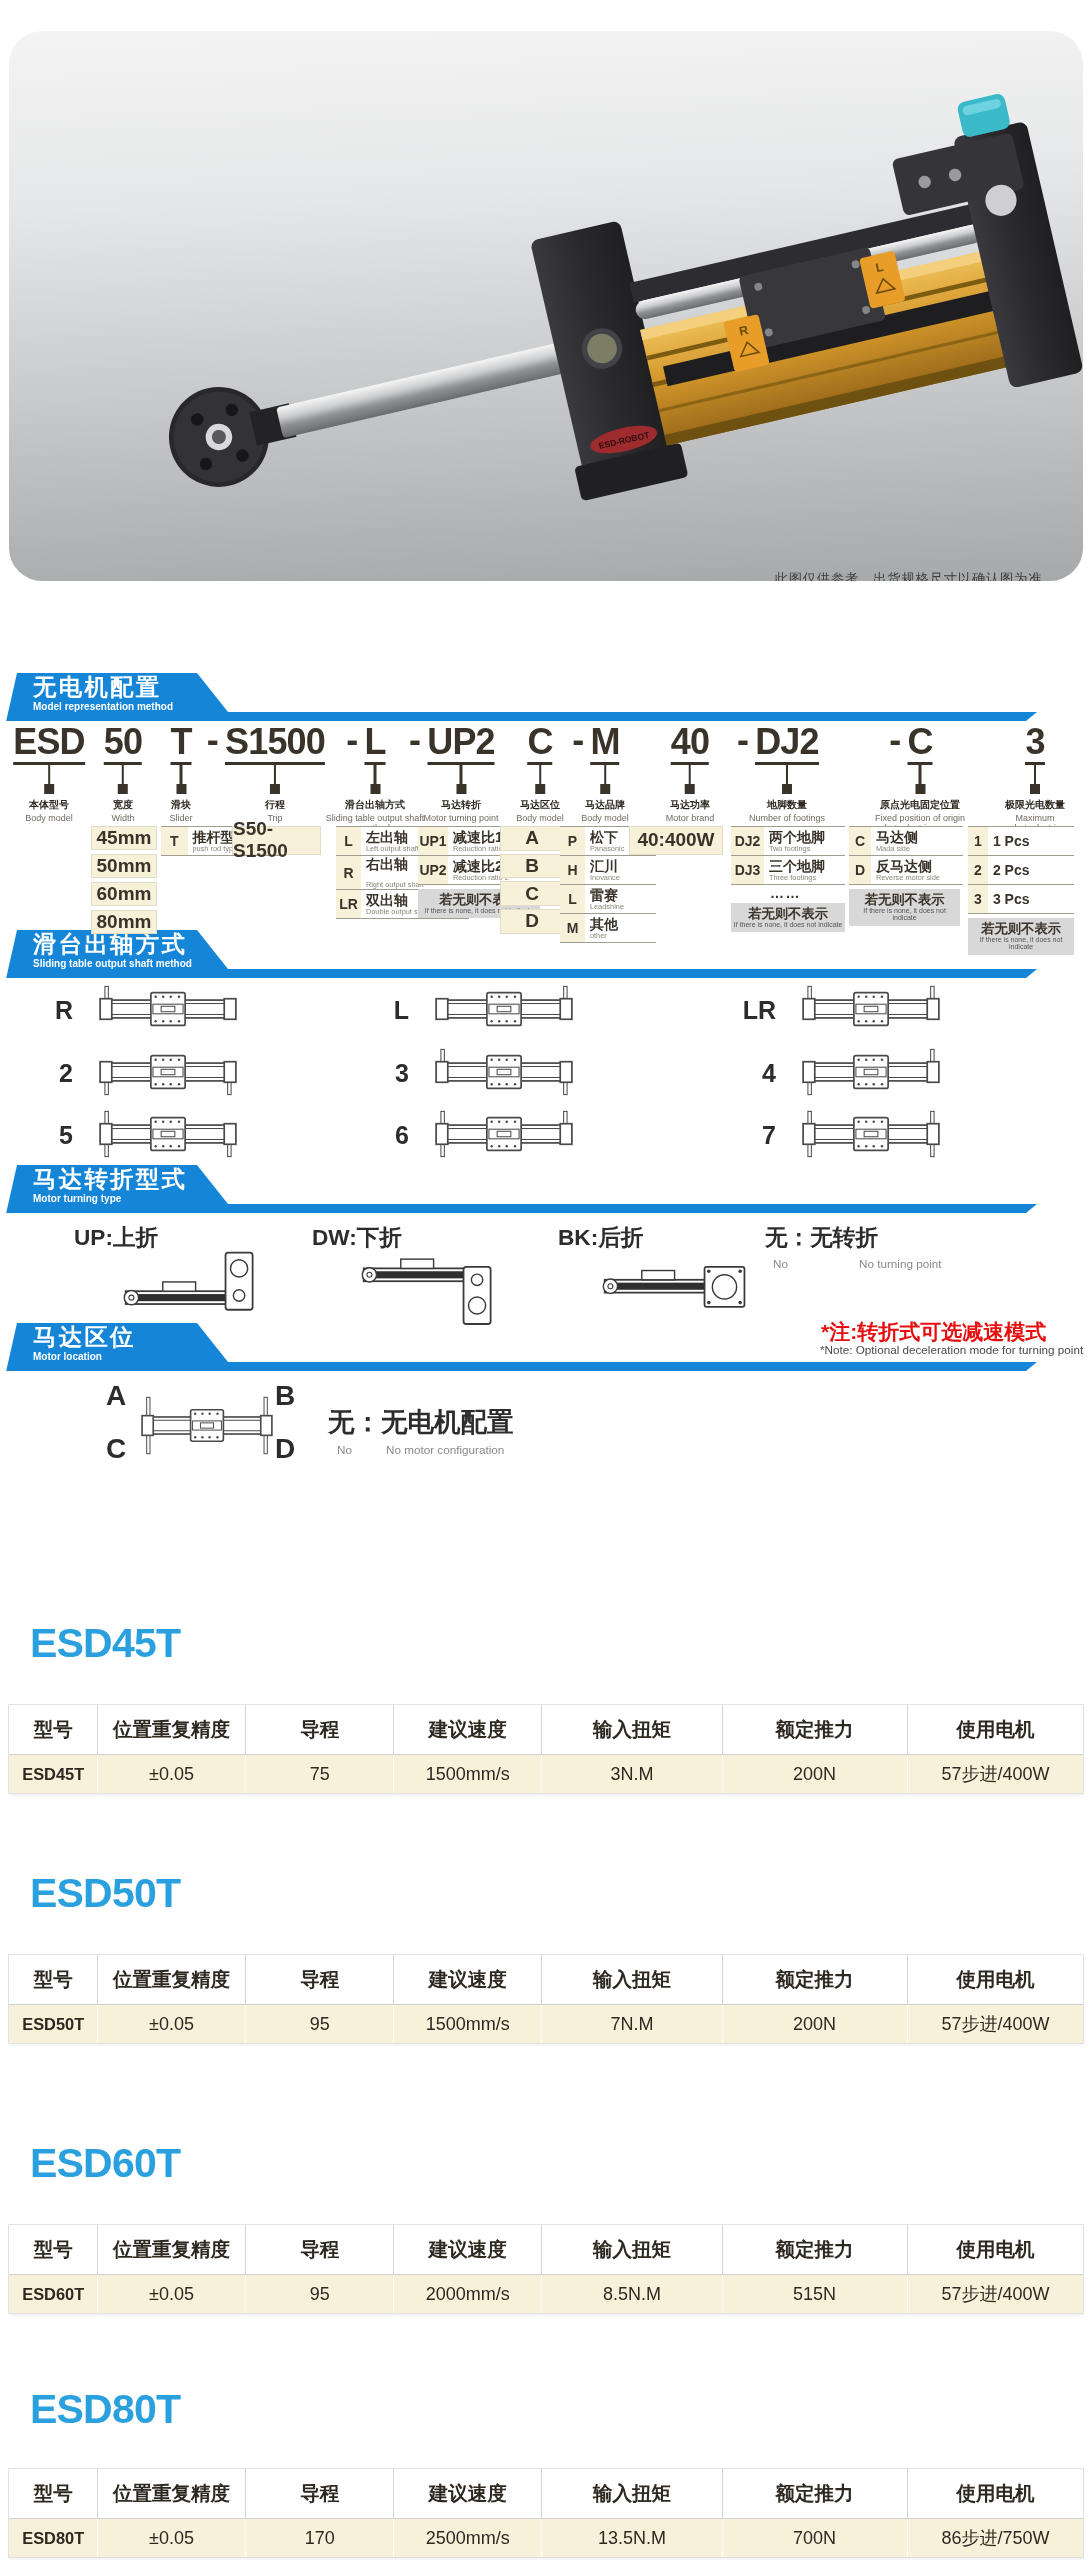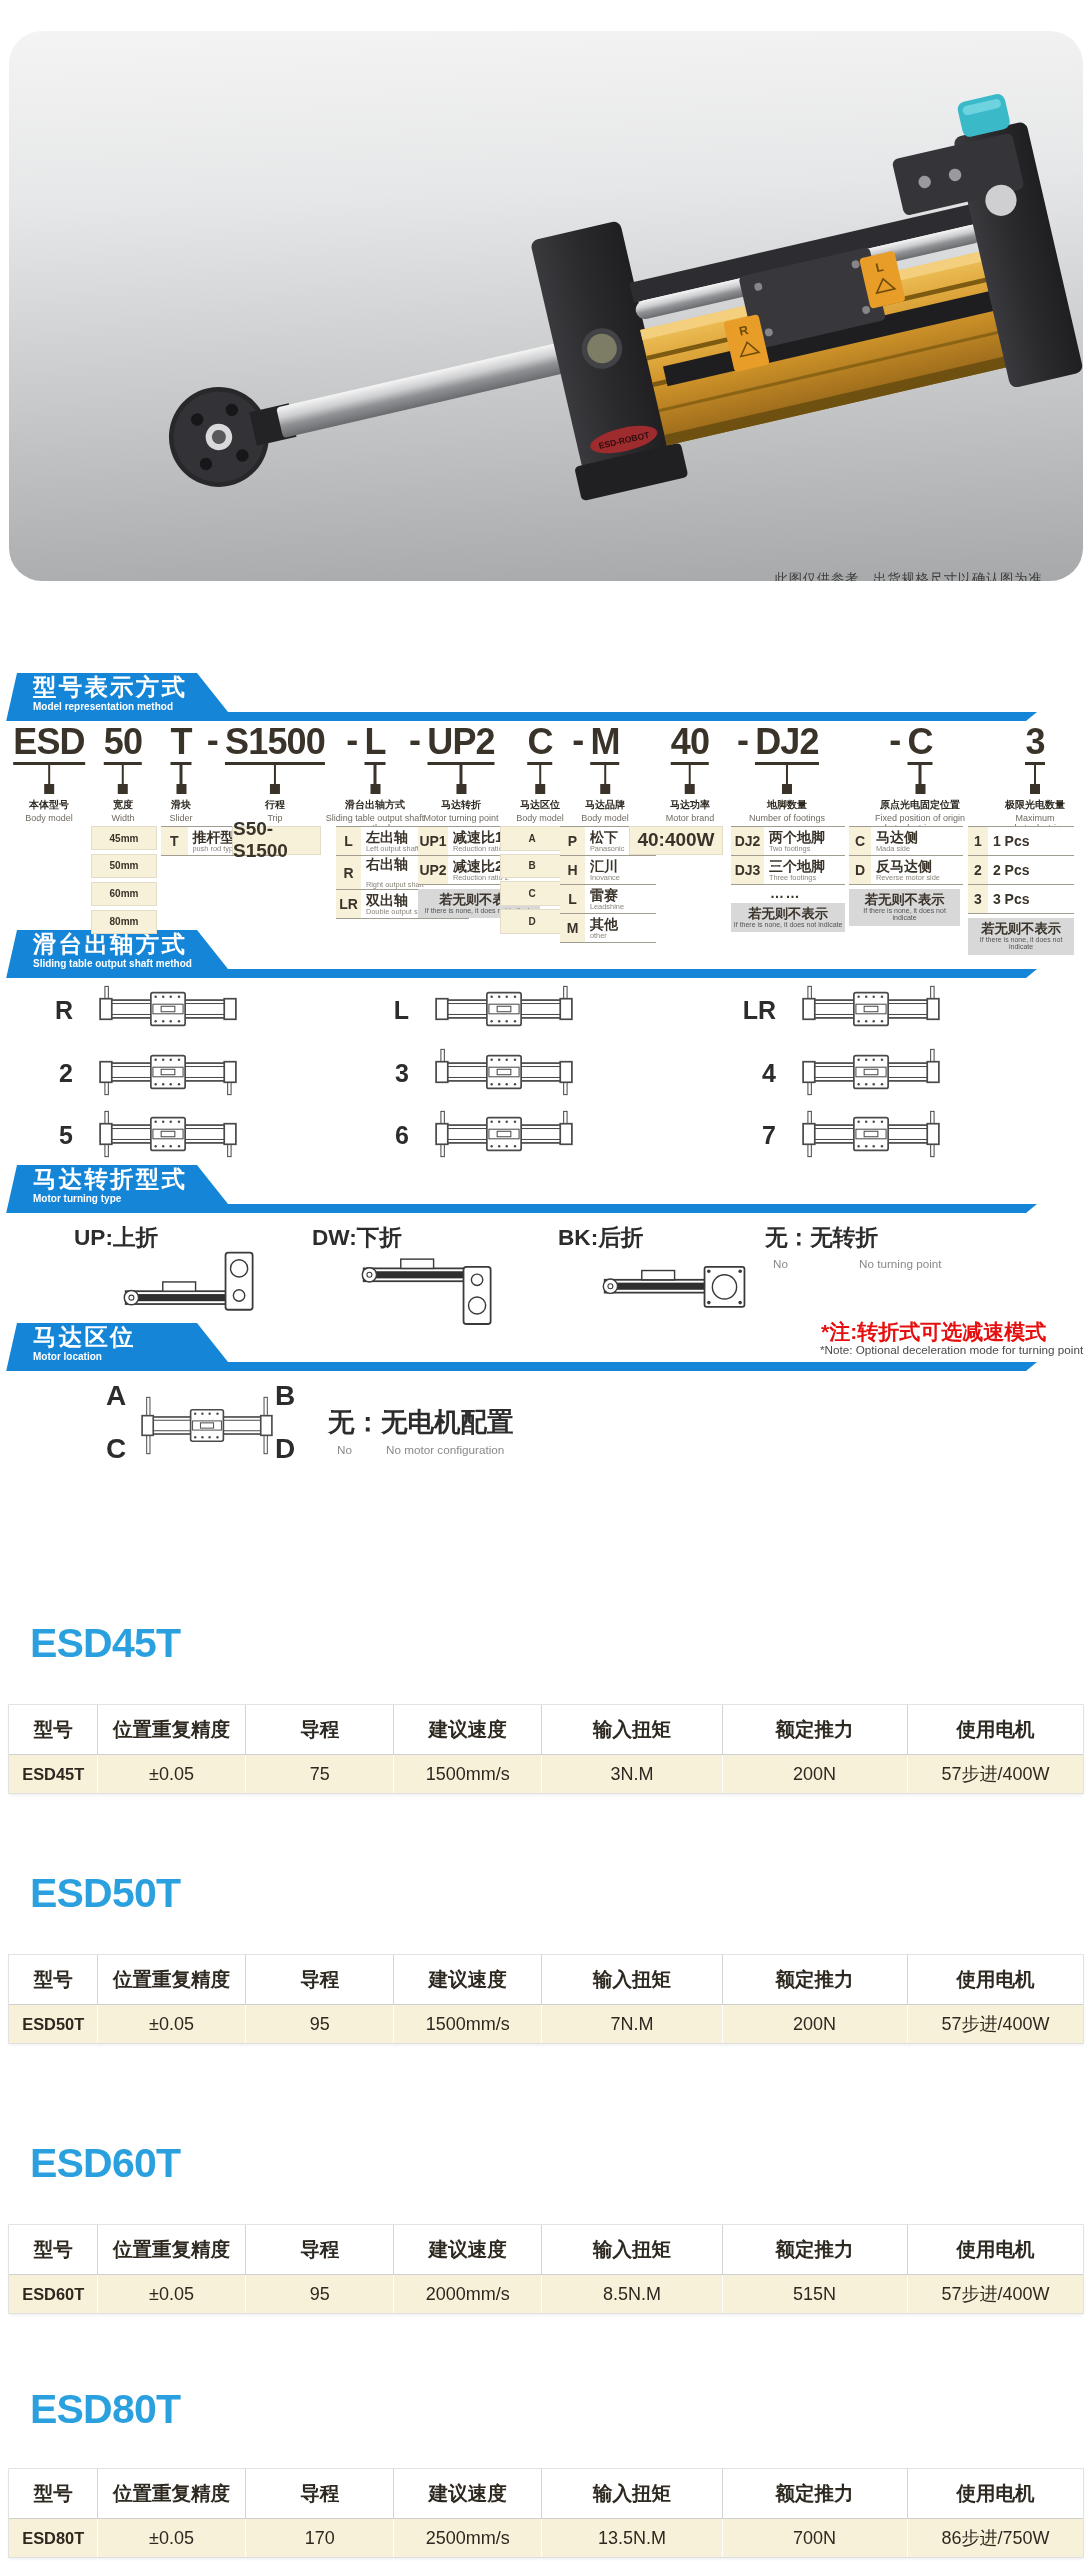--- a/index.html
+++ b/index.html
@@ -25,21 +25,21 @@
   .code-wrap{position:relative;display:flex;flex-direction:column;align-items:center;}
   .pre-h{position:absolute;right:100%;margin-right:6.2px;top:-1.6px;font-size:36px;font-weight:bold;line-height:37px;}
   .code-text{font-size:36px;font-weight:bold;line-height:37px;letter-spacing:-0.8px;white-space:nowrap;}
   .code-underline{height:3.1px;background:#3a332a;width:100%;margin-top:1.6px;}
   .code-conn{width:2.3px;height:19px;background:#3a332a;}
   .code-sq{width:10px;height:10px;background:#3a332a;}
   .lab-cn{font-size:10px;font-weight:bold;color:#2e2920;margin-top:3.9px;white-space:nowrap;}
   .lab-en{font-size:9px;color:#6f6a60;margin-top:1.6px;text-align:center;max-width:129px;line-height:1.12;}
 
   .opt-group{position:absolute;top:826px;}
-  .opt-stack .cell{background:#f8f1da;border:0.8px solid #e3dcc6;font-size:10px;font-weight:bold;
+  .opt-stack .cell{background:#f8f1da;border:0.8px solid #e3dcc6;font-size:19px;font-weight:bold;
       display:flex;align-items:center;justify-content:center;margin-bottom:3.1px;}
   .opt-single{background:#f8f1da;border:0.8px solid #e3dcc6;font-size:19px;font-weight:bold;
       display:flex;align-items:center;justify-content:center;height:26.5px;}
   .opt-row{display:flex;border-bottom:0.8px solid #a19c90;min-height:28px;}
   .opt-row:first-child{border-top:0.8px solid #a19c90;}
   .opt-key{background:#f8f1da;display:flex;align-items:center;justify-content:center;
       font-size:14px;font-weight:bold;border-right:1.6px solid #fff;}
   .opt-desc{background:#fff;padding:0.8px 0 0.8px 3.9px;display:flex;flex-direction:column;justify-content:center;}
   .opt-desc .cn{font-size:14px;font-weight:bold;line-height:15px;white-space:nowrap;}
   .opt-desc .en{font-size:7.4px;color:#8a857b;line-height:7.8px;white-space:nowrap;}
@@ -147,21 +147,21 @@
         <rect x="1272" y="196" width="62" height="46" rx="10" fill="#3ab9c9"></rect>
         <rect x="1278" y="202" width="50" height="12" rx="6" fill="#6fd2df"></rect>
         <circle cx="1300" cy="330" r="20" fill="#cfcfd2"></circle>
       </g>
     </svg>
     <div class="hero-caption">此图仅供参考，出货规格尺寸以确认图为准</div>
   </div>
 
   <div class="banner" style="top:673px">
     <div class="shape"></div>
-    <div class="cn">型号表示方式</div>
+    <div class="cn">无电机配置</div>
     <div class="en">Model representation method</div>
   </div>
   <div class="banner" style="top:930px">
     <div class="shape"></div>
     <div class="cn">滑台出轴方式</div>
     <div class="en">Sliding table output shaft method</div>
   </div>
   <div class="banner" style="top:1165px">
     <div class="shape"></div>
     <div class="cn">马达转折型式</div>

